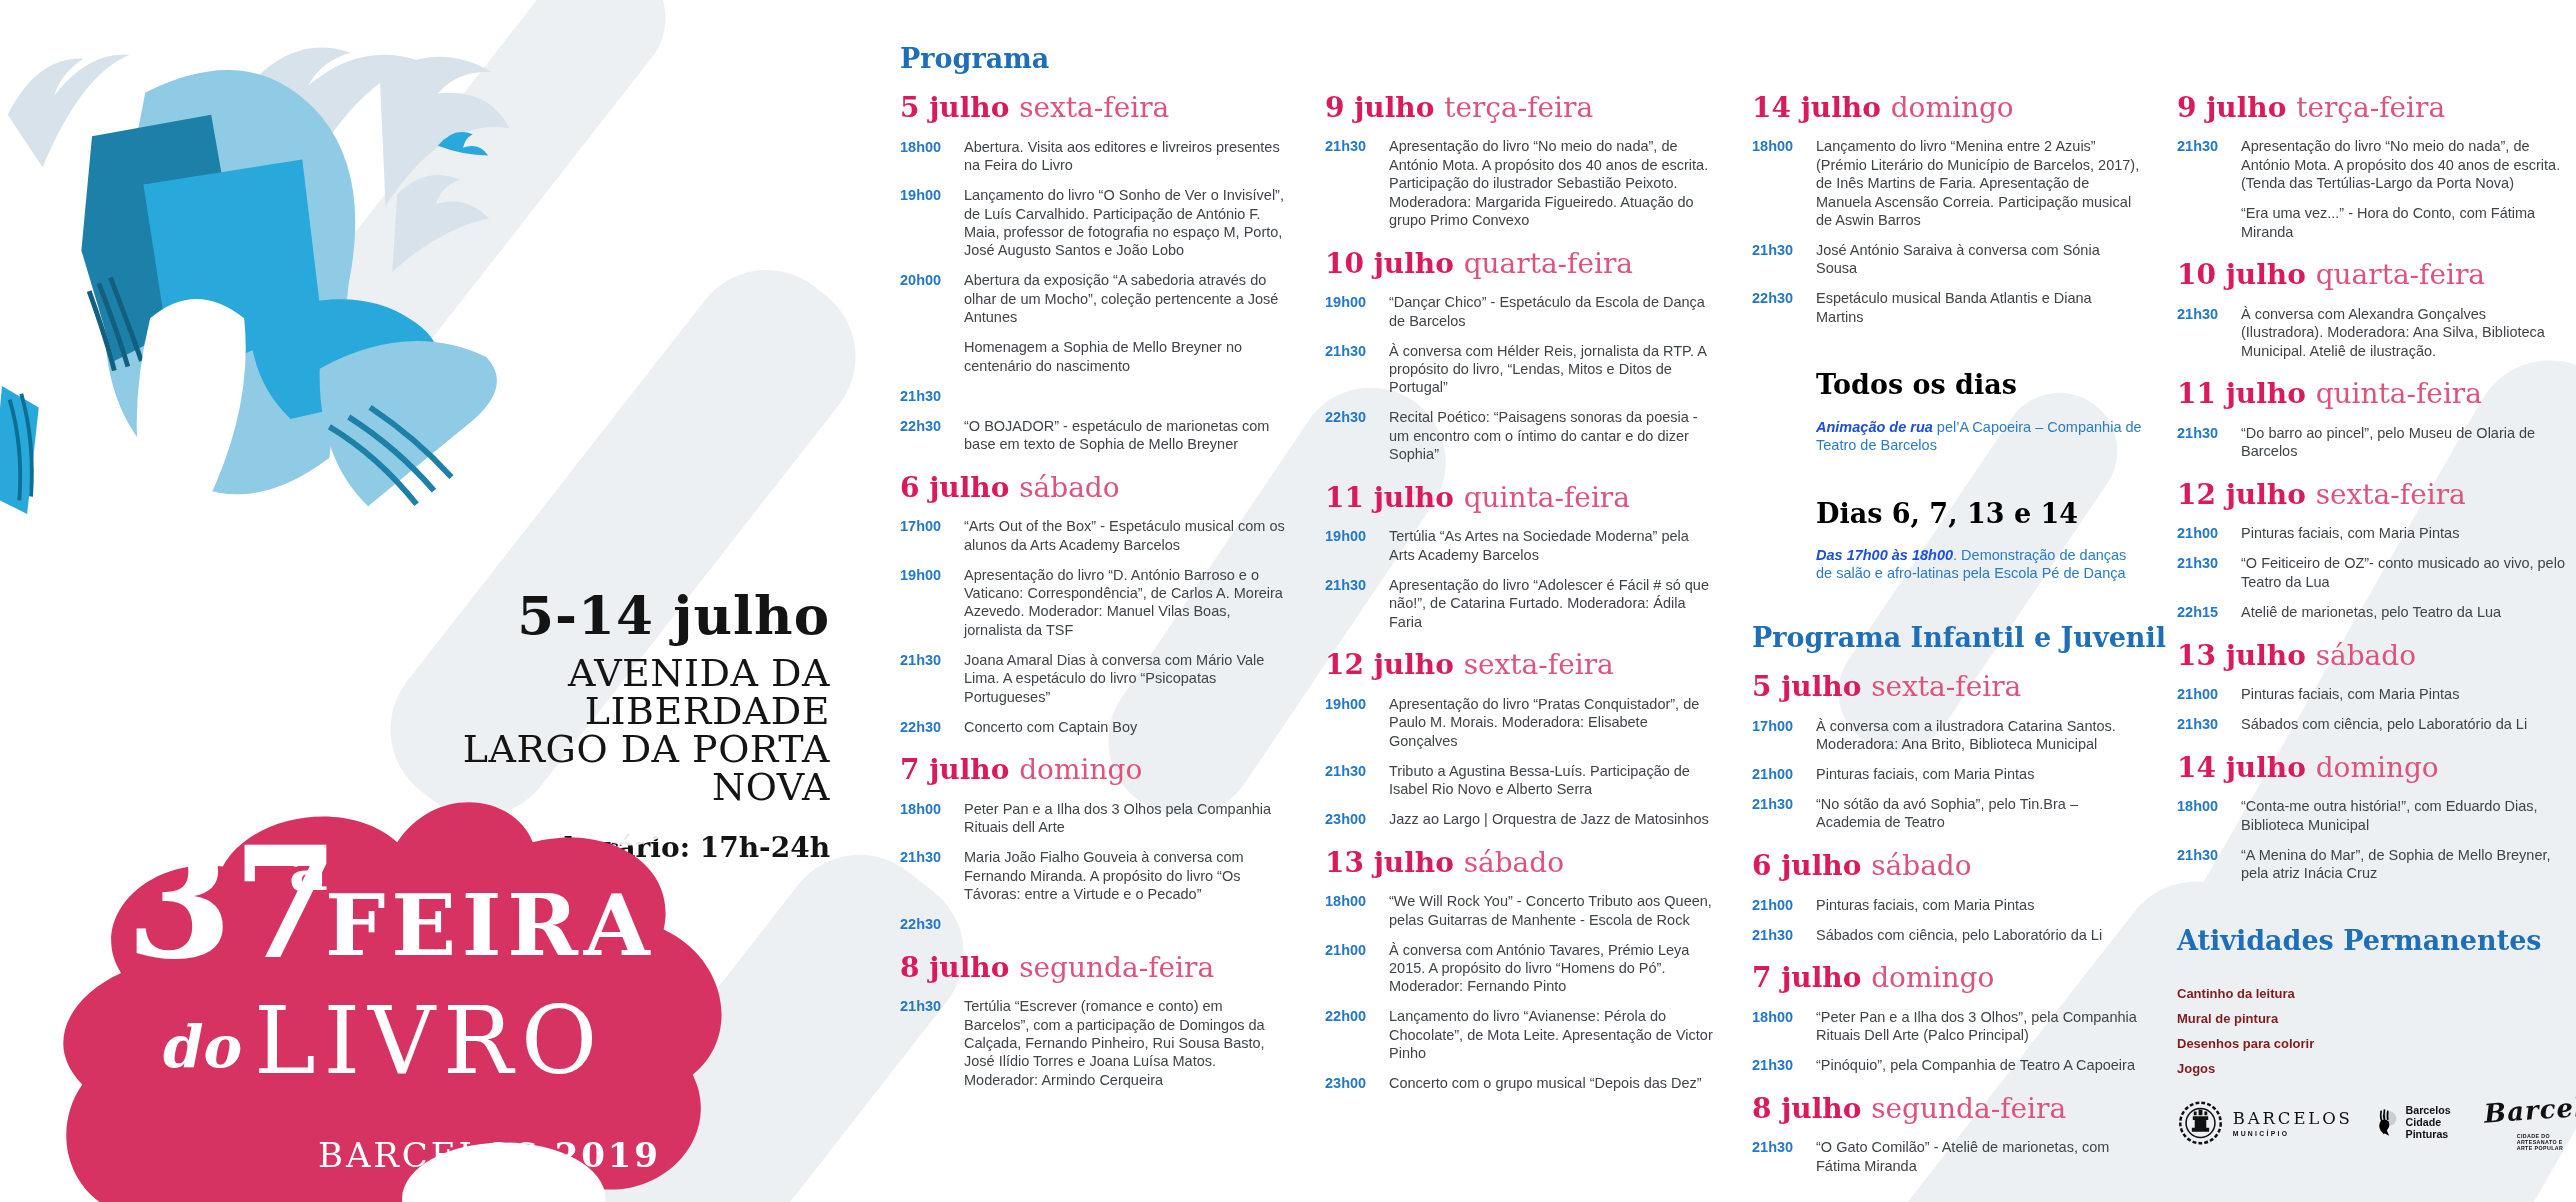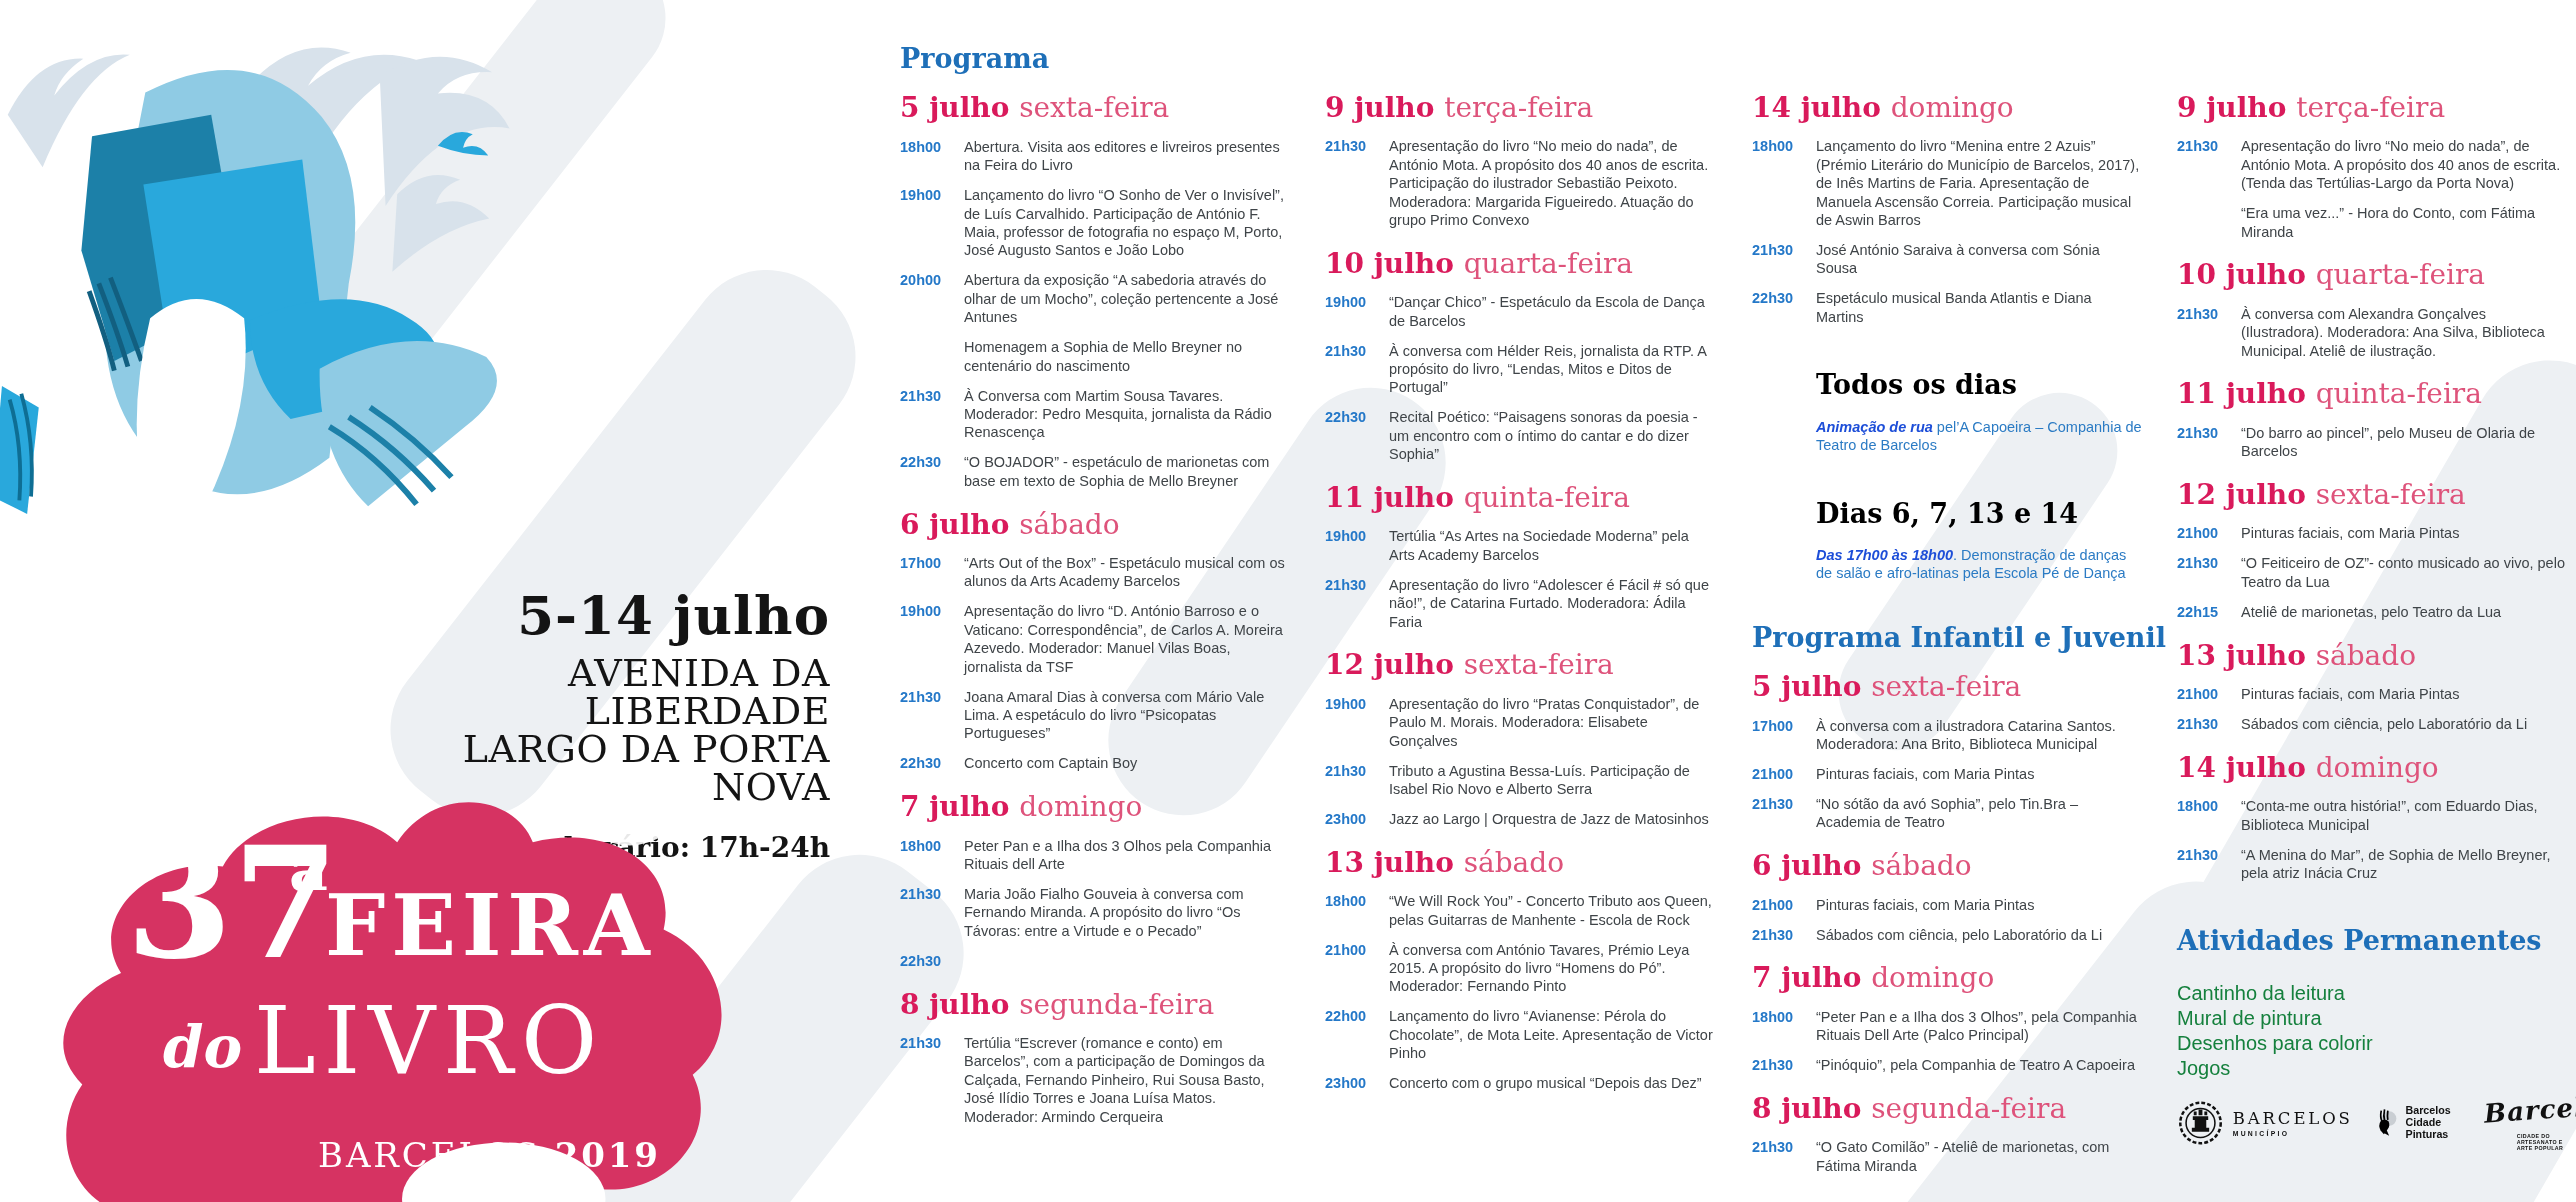--- a/index.html
+++ b/index.html
@@ -44,21 +44,21 @@
            margin:43px 0 17.5px 64px;white-space:nowrap;}
   .day{margin:19.4px 0 13.6px 0;white-space:nowrap;font-family:"DejaVu Serif",serif;font-size:28px;line-height:1.1;}
   .day .date{font-weight:bold;color:#d91a5b;}
   .day .weekday{font-weight:normal;color:#de537b;}
   .event{display:flex;margin:0 0 11.6px 0;}
   .event .time{flex:0 0 64px;font-weight:bold;font-size:14.5px;color:#2478c8;line-height:18.4px;}
   .event .desc{flex:1;font-size:14.5px;line-height:18.4px;color:#3f4448;}
   .note{margin:0 0 13.6px 64px;font-size:14.5px;line-height:18.4px;color:#2b7bc4;}
   .note strong{color:#1d4ed8;font-style:italic;}
   .perm-list{margin:25px 0 0 0;}
-  .perm-item{font-size:20px;font-weight:normal;color:#15803d;line-height:25px;}
+  .perm-item{font-size:13px;font-weight:bold;color:#7f1d1d;line-height:25px;}
 
   
   .footer{position:absolute;left:2177px;top:1094px;width:393px;display:flex;align-items:center;gap:23px;z-index:2;color:#111;}
   .logo{display:flex;align-items:center;gap:8.7px;}
   .logo-muni-text .l1{font-family:"DejaVu Serif",serif;font-size:16.5px;letter-spacing:2.9px;}
   .logo-muni-text .l2{font-size:6.8px;letter-spacing:2.3px;font-weight:bold;margin-top:1.9px;}
   .logo-edu-text{font-size:10.7px;font-weight:bold;line-height:11.6px;}
   .logo-script{display:flex;flex-direction:column;align-items:flex-start;}
   .script-word{font-family:"DejaVu Serif",serif;font-weight:bold;font-style:italic;font-size:26px;
                transform:rotate(-4deg);letter-spacing:1px;}
@@ -139,21 +139,20 @@
       <div class="event">
         <span class="time">20h00</span>
         <span class="desc">Abertura da exposição “A sabedoria através do olhar de um Mocho”, coleção pertencente a José Antunes</span>
       </div>
       <div class="event">
         <span class="time"></span>
         <span class="desc">Homenagem a Sophia de Mello Breyner no centenário do nascimento</span>
       </div>
       <div class="event">
         <span class="time">21h30</span>
-        <span class="desc">À Conversa com Martim Sousa Tavares. Moderador: Pedro Mesquita, jornalista da Rádio Renascença</span>
       </div>
       <div class="event">
         <span class="time">22h30</span>
         <span class="desc">“O BOJADOR” - espetáculo de marionetas com base em texto de Sophia de Mello Breyner</span>
       </div>
       <h3 class="day"><span class="date">6 julho</span> <span class="weekday">sábado</span></h3>
       <div class="event">
         <span class="time">17h00</span>
         <span class="desc">“Arts Out of the Box” - Espetáculo musical com os alunos da Arts Academy Barcelos</span>
       </div>

